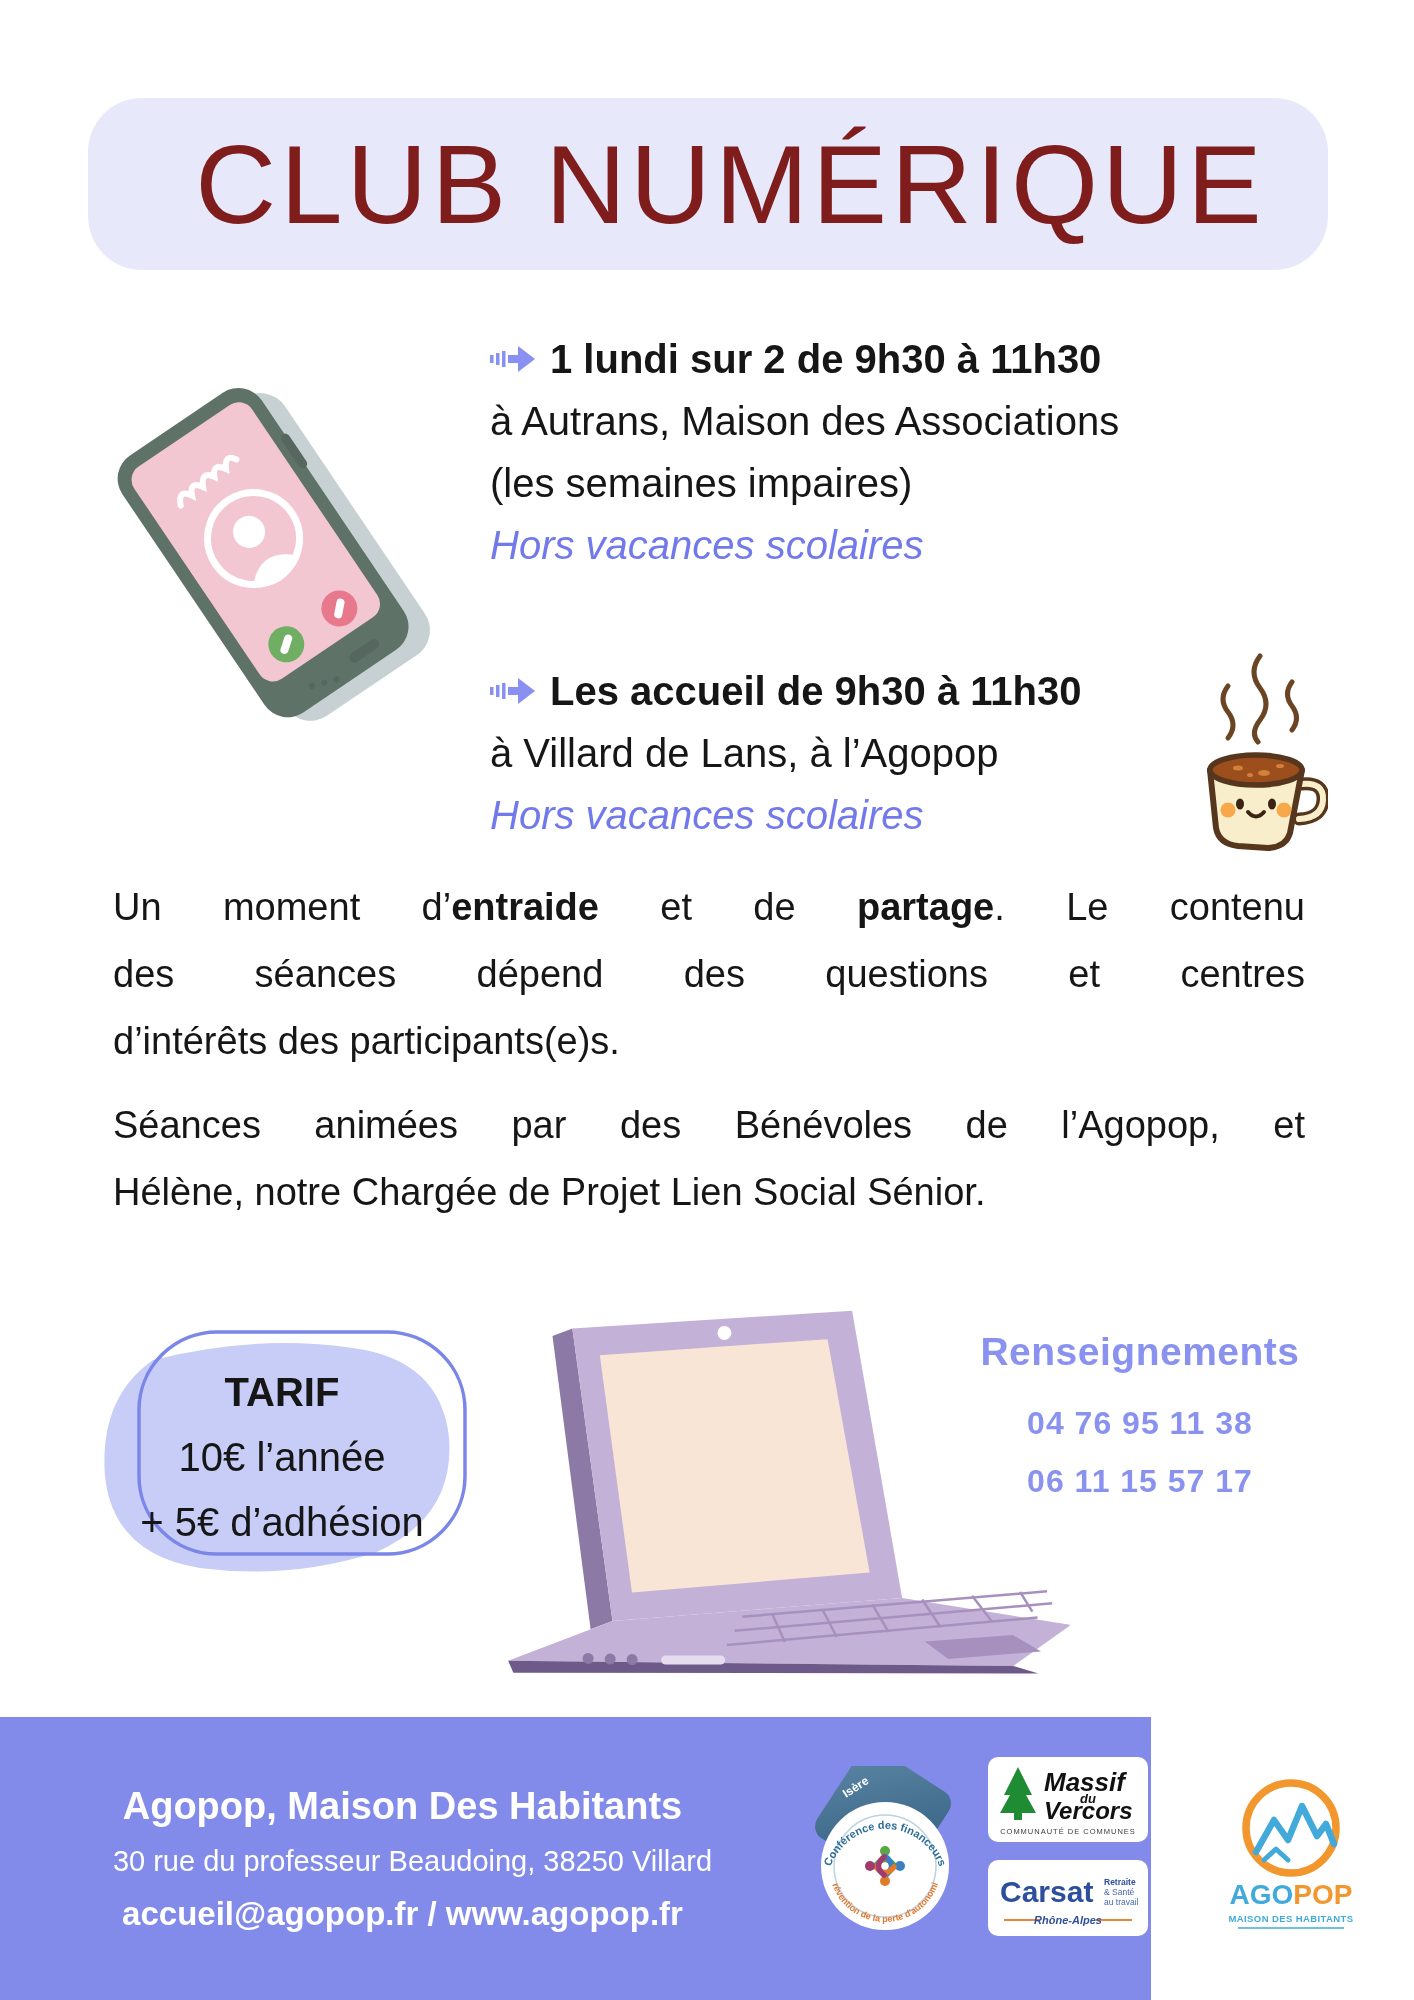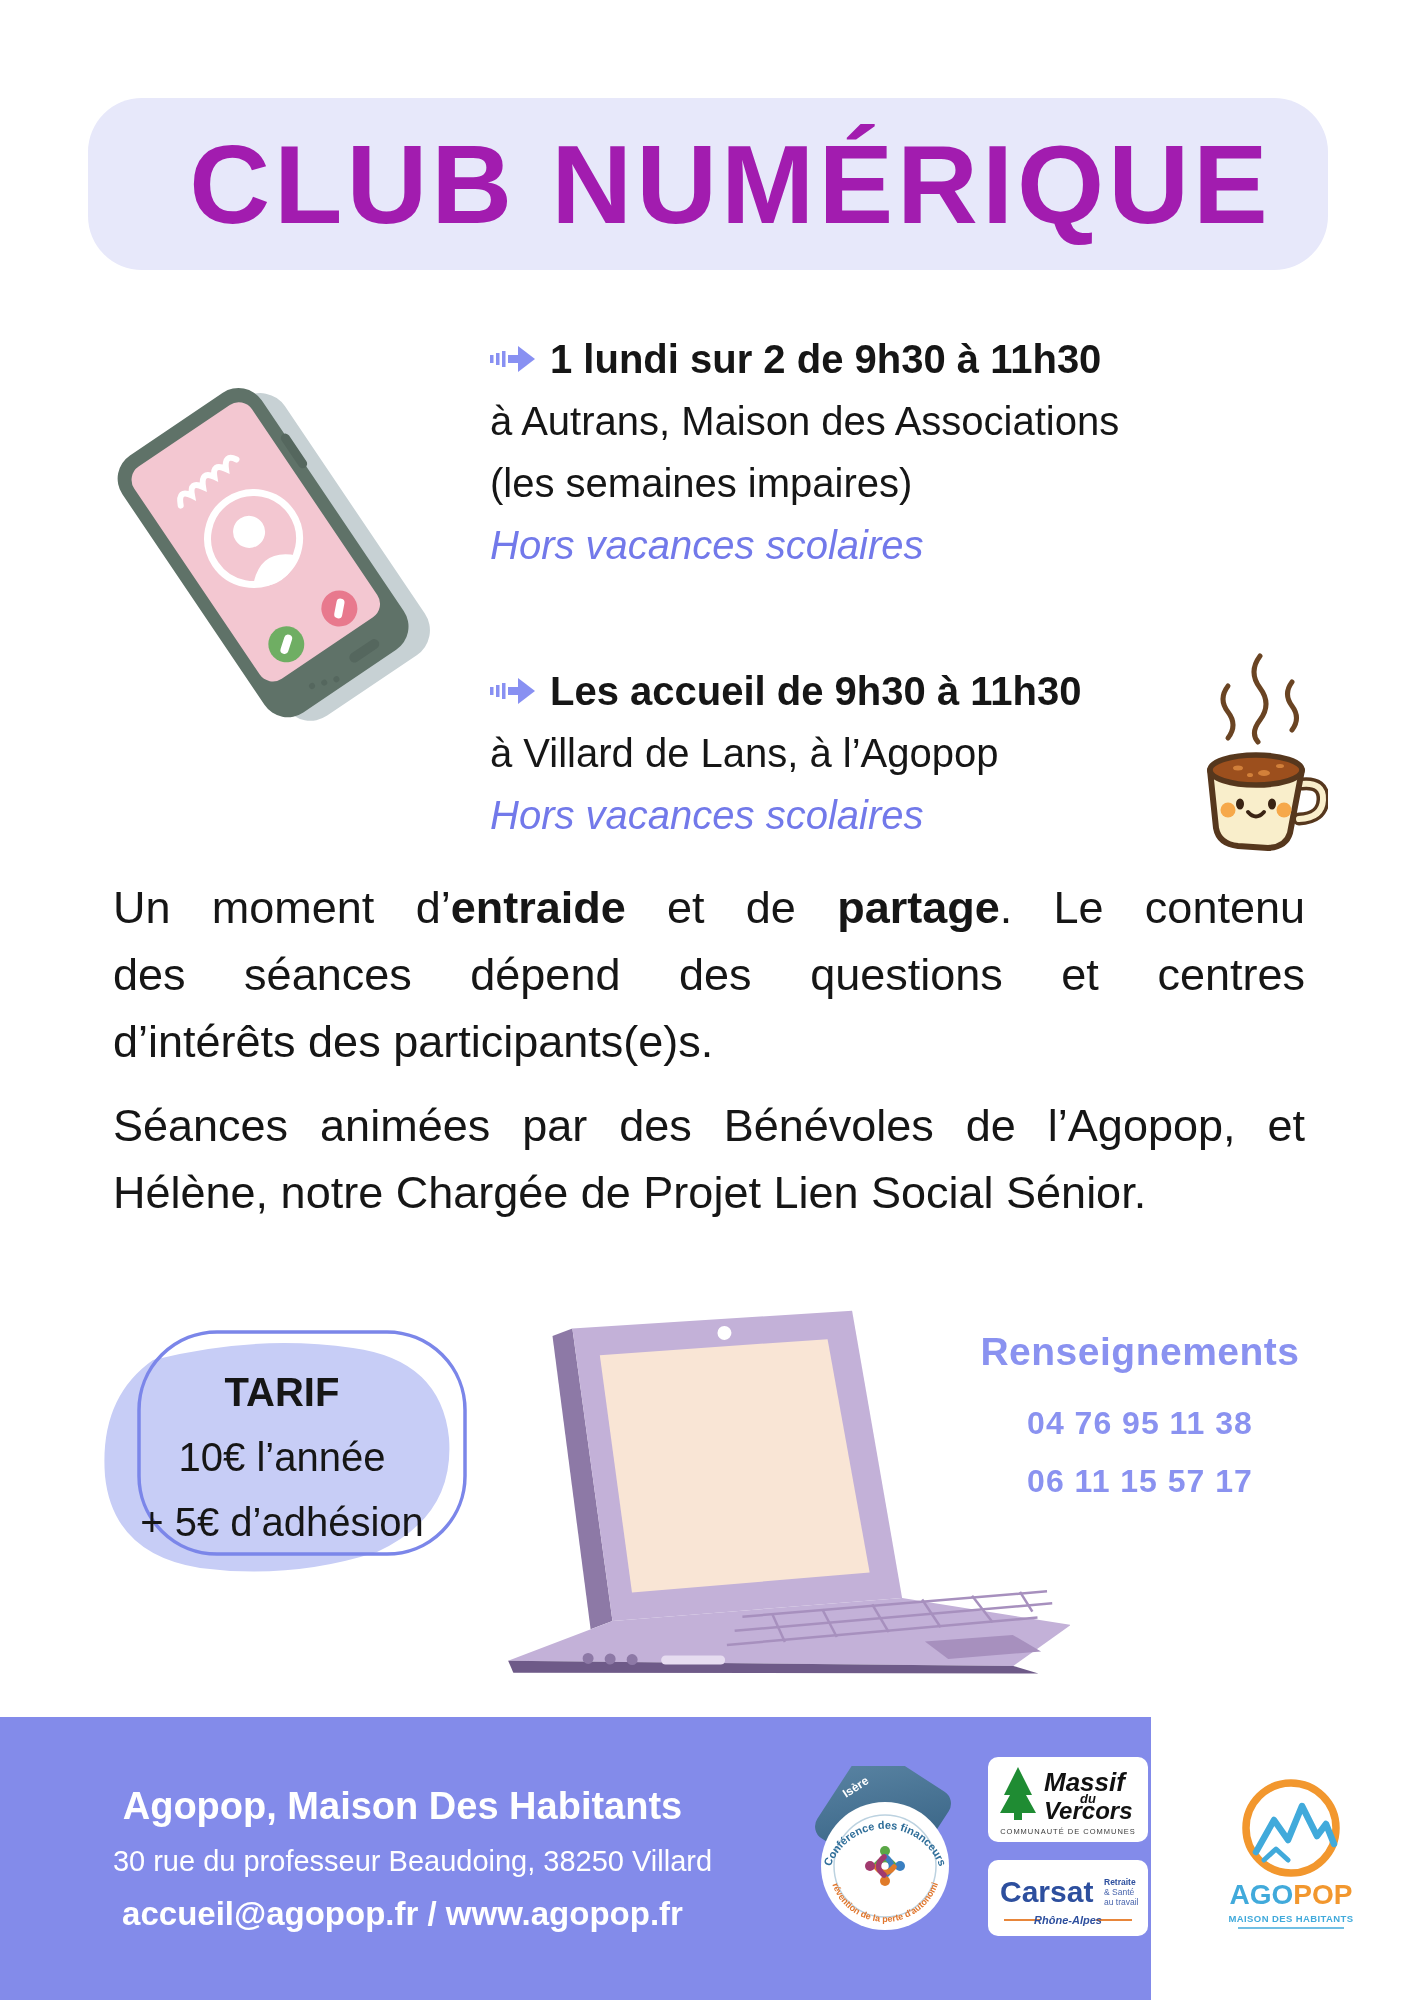--- a/index.html
+++ b/index.html
@@ -8,34 +8,34 @@
     font-family:"Liberation Sans","DejaVu Sans",sans-serif; color:#161616; overflow:hidden;
   }
 
   
   .title-pill {
     position:absolute; left:88px; top:98px; width:1240px; height:172px;
     background:#E7E8FA; border-radius:54px;
     display:flex; align-items:center; justify-content:center;
   }
   .title-pill span {
-    font-size:112px; font-weight:bold; letter-spacing:4px; color:#a21caf; white-space:nowrap;margin-left:45px;
+    font-size:112px; font-weight:normal; letter-spacing:4px; color:#7f1d1d; white-space:nowrap;margin-left:45px;
   }
 
   
   .session { position:absolute; left:490px; font-size:40px; line-height:62px; }
   .session1 { top:328px; }
   .session2 { top:660px; }
   .heading-row { display:flex; align-items:center; gap:14px; font-weight:bold; white-space:nowrap; }
   .arrow-svg { width:46px; height:30px; flex:none; }
   .line { white-space:nowrap; }
   .italic-purple { font-style:italic; color:#7279EA; }
 
   
-  .para { position:absolute; left:113px; width:1192px; font-size:45px; line-height:67px; }
+  .para { position:absolute; left:113px; width:1192px; font-size:38px; line-height:67px; }
   .para1 { top:874px; }
   .para2 { top:1092px; }
   .jline { text-align:justify; text-align-last:justify; }
   .lline { text-align:left; }
   .b { font-weight:bold; }
 
   
   .tarif { position:absolute; left:85px; top:1326px; width:390px; height:258px; }
   .tarif svg { position:absolute; left:0; top:0; }
   .tarif-text { position:absolute; left:28px; right:24px; top:34px; text-align:center;

